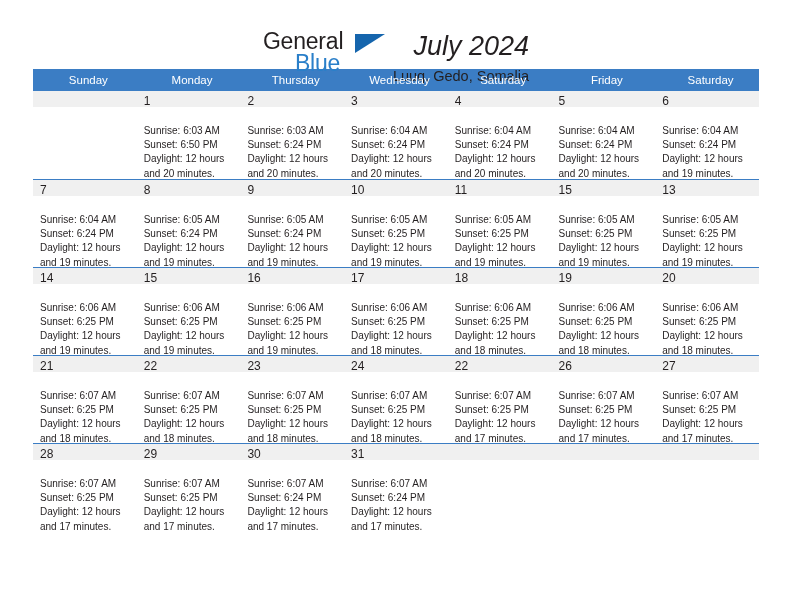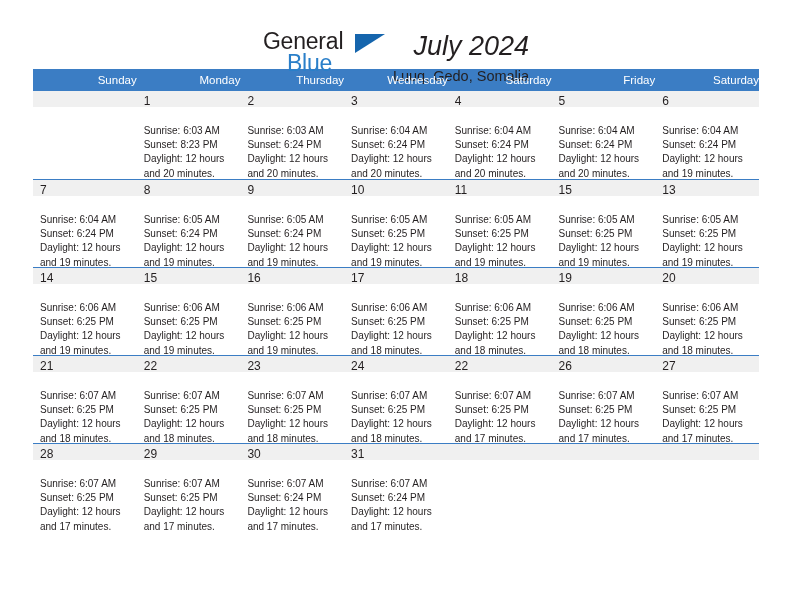--- a/index.html
+++ b/index.html
@@ -37,21 +37,21 @@
     height: 48px;
     line-height: 1;
   }
   .logo-general {
     font-size: 23px;
     color: #231f20;
     letter-spacing: -0.2px;
   }
   .logo-blue {
     position: absolute;
-    left: 24px;
+    left: 32px;
     top: 22px;
     font-size: 23px;
     color: #2a7fc9;
     letter-spacing: -0.2px;
   }
   .logo-triangle {
     position: absolute;
     left: 92px;
     top: 4px;
     width: 0;
@@ -82,21 +82,21 @@
     width: 726px;
     border-collapse: collapse;
     table-layout: fixed;
     margin-top: 3px;
   }
   .calendar th {
     background: #3b7dc4;
     color: #ffffff;
     font-size: 11.5px;
     font-weight: normal;
-    text-align: right;
+    text-align: center;
     padding: 5px 0 5px 7px;
     height: 12px;
     border: none;
   }
   .calendar td {
     vertical-align: top;
     padding: 0;
     border: none;
     height: 88px;
     width: 103.7px;
@@ -175,21 +175,21 @@
             <div class="cell-inner">
               <div class="daynum empty"></div>
               <div class="details"></div>
             </div>
           </td>
           <td>
             <div class="cell-inner">
               <div class="daynum">1</div>
               <div class="details">
                 <div>Sunrise: 6:03 AM</div>
-                <div>Sunset: 8:23 PM</div>
+                <div>Sunset: 6:50 PM</div>
                 <div class="daylight-line">Daylight: 12 hours</div>
                 <div class="daylight-line">and 20 minutes.</div>
               </div>
             </div>
           </td>
           <td>
             <div class="cell-inner">
               <div class="daynum">2</div>
               <div class="details">
                 <div>Sunrise: 6:03 AM</div>

